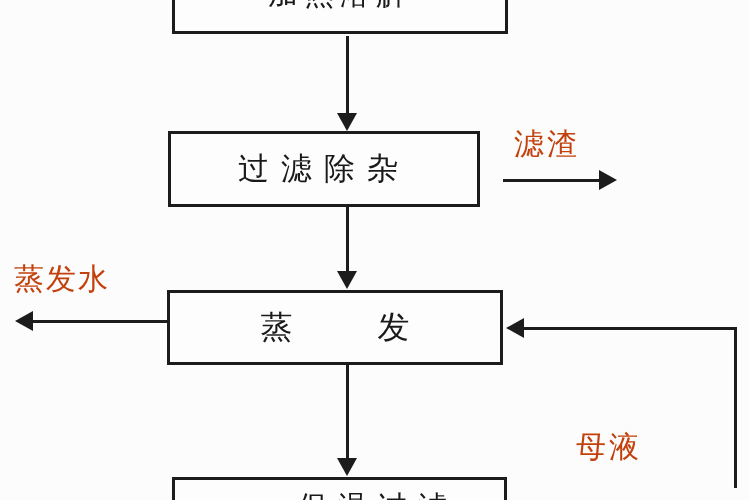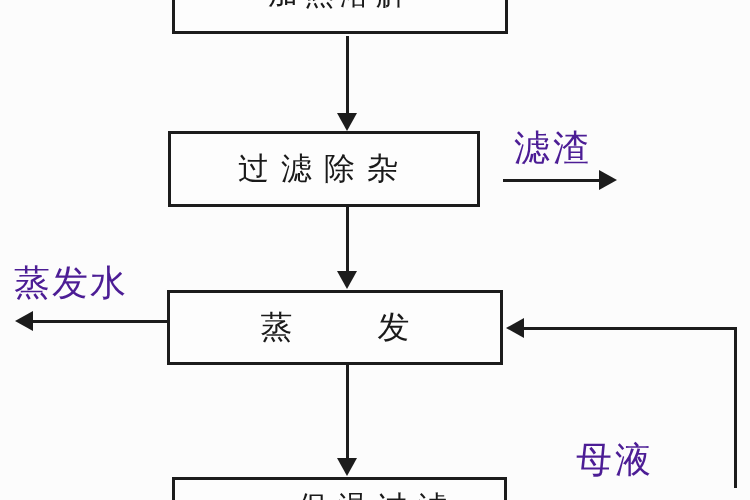--- a/index.html
+++ b/index.html
@@ -29,22 +29,22 @@
     color: #1a1a1a;
     white-space: nowrap;
   }
   .vline, .hline { position: absolute; background: #1c1c1c; }
   .ah { position: absolute; width: 0; height: 0; }
   .ah-down  { border-left: 10px solid transparent; border-right: 10px solid transparent; border-top: 18px solid #1c1c1c; }
   .ah-right { border-top: 10px solid transparent; border-bottom: 10px solid transparent; border-left: 18px solid #1c1c1c; }
   .ah-left  { border-top: 10px solid transparent; border-bottom: 10px solid transparent; border-right: 18px solid #1c1c1c; }
   .flabel {
     position: absolute;
-    font-size: 36px;
-    color: #4c1d95;
+    font-size: 30px;
+    color: #c2410c;
     white-space: nowrap;
     letter-spacing: 3px;
   }
 
   
   .n-heat   { left: 172px; top: -44px; width: 336px; height: 78px; align-items: flex-end; }
   .n-heat .lbl { padding-bottom: 16px; letter-spacing: 6px; }
   .n-filter { left: 168px; top: 131px; width: 312px; height: 76px; }
   .n-filter .lbl { font-size: 31px; letter-spacing: 12px; }
   .n-evap   { left: 167px; top: 290px; width: 336px; height: 75px; gap: 85px; }
@@ -87,15 +87,15 @@
   <div class="ah ah-right" style="left:599px; top:170px;"></div>
   <div class="flabel" style="left:514px; top:124px;">滤渣</div>
 
   <div class="hline" style="left:33px; top:320px; width:134px; height:3px;"></div>
   <div class="ah ah-left" style="left:15px; top:311px;"></div>
   <div class="flabel" style="left:14px; top:259px; letter-spacing:2px;">蒸发水</div>
 
   <div class="hline" style="left:522px; top:327px; width:215px; height:3px;"></div>
   <div class="vline" style="left:734px; top:327px; width:3px; height:161px;"></div>
   <div class="ah ah-left" style="left:506px; top:318px;"></div>
-  <div class="flabel" style="left:576px; top:436px;">母液</div>
+  <div class="flabel" style="left:576px; top:427px;">母液</div>
 
 </div>
 
 </body></html>

